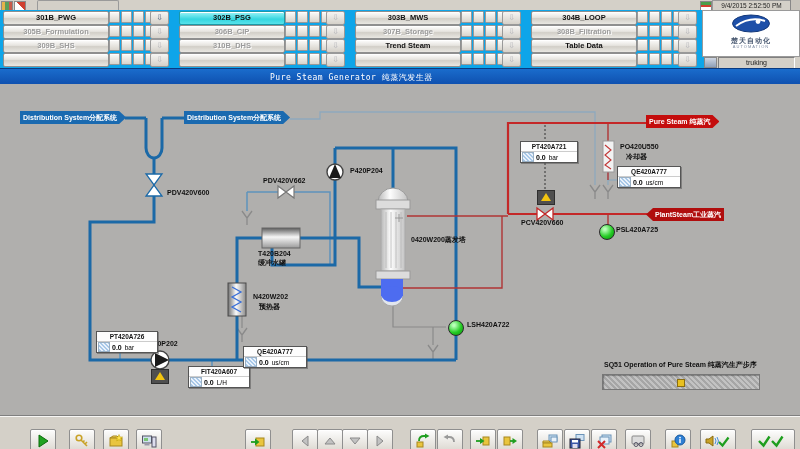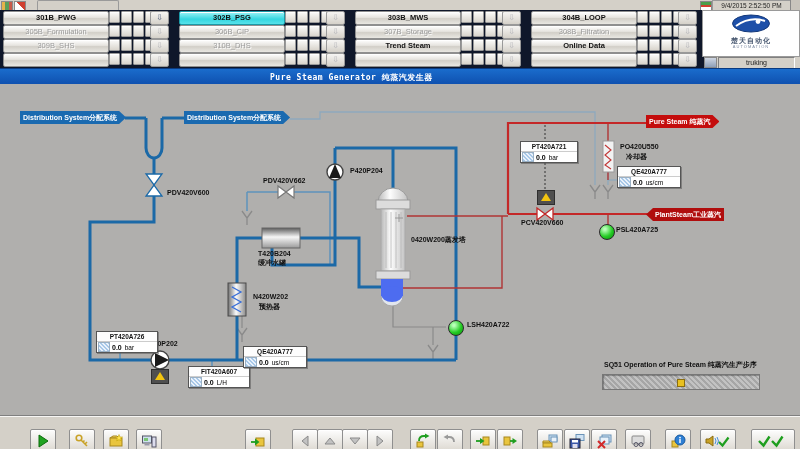--- a/index.html
+++ b/index.html
@@ -11,47 +11,47 @@
   #topstrip{left:0;top:0;width:800px;height:10px;background:#d4d0c8;}
   .mini-ico{width:10px;height:8px;top:1px;border:1px solid #8a8a8a;background:#fff;}
   #ico-grid{left:1px;background:linear-gradient(90deg,#e4b34a 33%,#5a9e5a 33% 66%,#c95a4a 66%);}
   #ico-alarm{left:14px;background:linear-gradient(45deg,#fff 55%,#d04030 55%);}
   #tab-notch{left:37px;top:0;width:80px;height:10px;border:1px solid #9a9a9a;border-bottom:none;background:#d4d0c8;border-radius:2px 2px 0 0;}
   #ico-flag{left:700px;top:1px;width:10px;height:8px;border:1px solid #888;background:linear-gradient(180deg,#4a9e4a 33%,#d04030 33% 66%,#fff 66%);}
   #clockbox{left:712px;top:0;width:77px;height:9px;background:#d4d0c8;border:1px solid #9a9a9a;
             font-size:6.5px;line-height:9px;text-align:center;color:#222;}
   #corner{left:790px;top:0;width:10px;height:12px;background:#c8c4bc;border-left:1px solid #888;}
   
-  #navpanel{left:0;top:10px;width:704px;height:58px;background:#0f172a;border-bottom:6px solid #0c4a6e;}
+  #navpanel{left:0;top:10px;width:704px;height:58px;background:#0ea5e9;border-bottom:6px solid #0c4a6e;}
   .ng{position:absolute;height:12px;}
   .nbtn{position:absolute;left:0;top:0;width:104px;height:12px;border-radius:2px;
         background:linear-gradient(180deg,#ffffff,#e6e4df 45%,#d2cfc8 55%,#e9e7e2);
         border:1px solid #8f8f8f;box-shadow:inset 0 1px 0 #fff;
         font-size:7.5px;font-weight:bold;line-height:11px;text-align:center;color:#111;}
   .nbtn.active{background:linear-gradient(180deg,#9df4f8,#35d6e0 60%,#57e2ea);border-color:#1b9aa8;}
-  .nbtn.disabled{color:#9c9c9c;text-shadow:1px 1px 0 #fff;font-weight:normal;}
+  .nbtn.disabled{color:#9c9c9c;text-shadow:1px 1px 0 #fff;font-weight:bold;}
   .cells{position:absolute;left:106px;top:0;display:flex;gap:1px;}
   .cells i{display:block;width:9px;height:10px;border:1px solid #999;border-radius:1px;
            background:linear-gradient(180deg,#fbfbfa,#d9d5cd);box-shadow:inset 0 1px 0 #fff;}
   .narr{position:absolute;left:147px;top:0;width:17px;height:12px;border:1px solid #999;border-radius:2px;
         background:linear-gradient(180deg,#f6f5f3,#d5d1c9);text-align:center;
         font-family:"DejaVu Sans",sans-serif;font-size:8px;line-height:11px;color:#b3b3b8;}
   .narr.on{color:#4a5a78;}
   
   #logopanel{left:702px;top:10px;width:96px;height:45px;background:#fff;border:1px solid #9a9a9a;text-align:center;}
   #brandcn{font-size:7px;font-weight:bold;color:#4a5a72;letter-spacing:1px;line-height:7px;}
   #branden{font-size:4px;color:#7a88a0;letter-spacing:1px;line-height:5px;}
   #ico-small{left:704px;top:57px;width:11px;height:9px;border:1px solid #888;background:linear-gradient(180deg,#cfd6e2,#8fa0b8);}
   #userbox{left:718px;top:57px;width:75px;height:10px;background:#d4d0c8;
            border:1px solid;border-color:#808080 #fff #fff #808080;
            font-size:7px;line-height:10px;text-align:center;color:#222;}
   
   #titlebar{left:0;top:68px;width:800px;height:16px;background:linear-gradient(180deg,#1a6ccc,#0e4fae);
             border-top:1px solid #0a3a80;}
-  #titletext{position:absolute;left:270px;top:3px;color:#fff;font-weight:bold;font-size:8px;
+  #titletext{position:absolute;left:270px;top:3px;color:#fff;font-weight:normal;font-size:8px;
              font-family:"DejaVu Sans Mono",monospace;letter-spacing:0.5px;}
   
   #diagram{left:0;top:84px;width:800px;height:331px;background:#b0afad;}
   #pipes{position:absolute;left:0;top:0;}
   .eqlabel{position:absolute;font-size:7px;font-weight:bold;color:#101010;white-space:nowrap;line-height:8px;}
   .flowlabel{position:absolute;height:13px;font-size:7px;font-weight:bold;color:#fff;
              line-height:13px;text-align:center;white-space:nowrap;}
   .flowblue{background:#1a6ab0;clip-path:polygon(0 0,calc(100% - 7px) 0,100% 50%,calc(100% - 7px) 100%,0 100%);padding:0 9px 0 3px;}
   .flowred-r{background:#c40d0d;clip-path:polygon(0 0,calc(100% - 7px) 0,100% 50%,calc(100% - 7px) 100%,0 100%);padding:0 9px 0 3px;}
   .flowred-l{background:#b00d0d;clip-path:polygon(7px 0,100% 0,100% 100%,7px 100%,0 50%);padding:0 3px 0 9px;}
@@ -198,21 +198,21 @@
       <div class="nbtn">Trend Steam</div>
       <div class="cells">
         <i></i>
         <i></i>
         <i></i>
         <i></i>
       </div>
       <div class="narr">⇩</div>
     </div>
   <div class="ng" style="left:531px;top:29px">
-      <div class="nbtn">Online Data</div>
+      <div class="nbtn">Table Data</div>
       <div class="cells">
         <i></i>
         <i></i>
         <i></i>
         <i></i>
       </div>
       <div class="narr">⇩</div>
     </div>
 
   <div class="ng" style="left:3px;top:43px">

